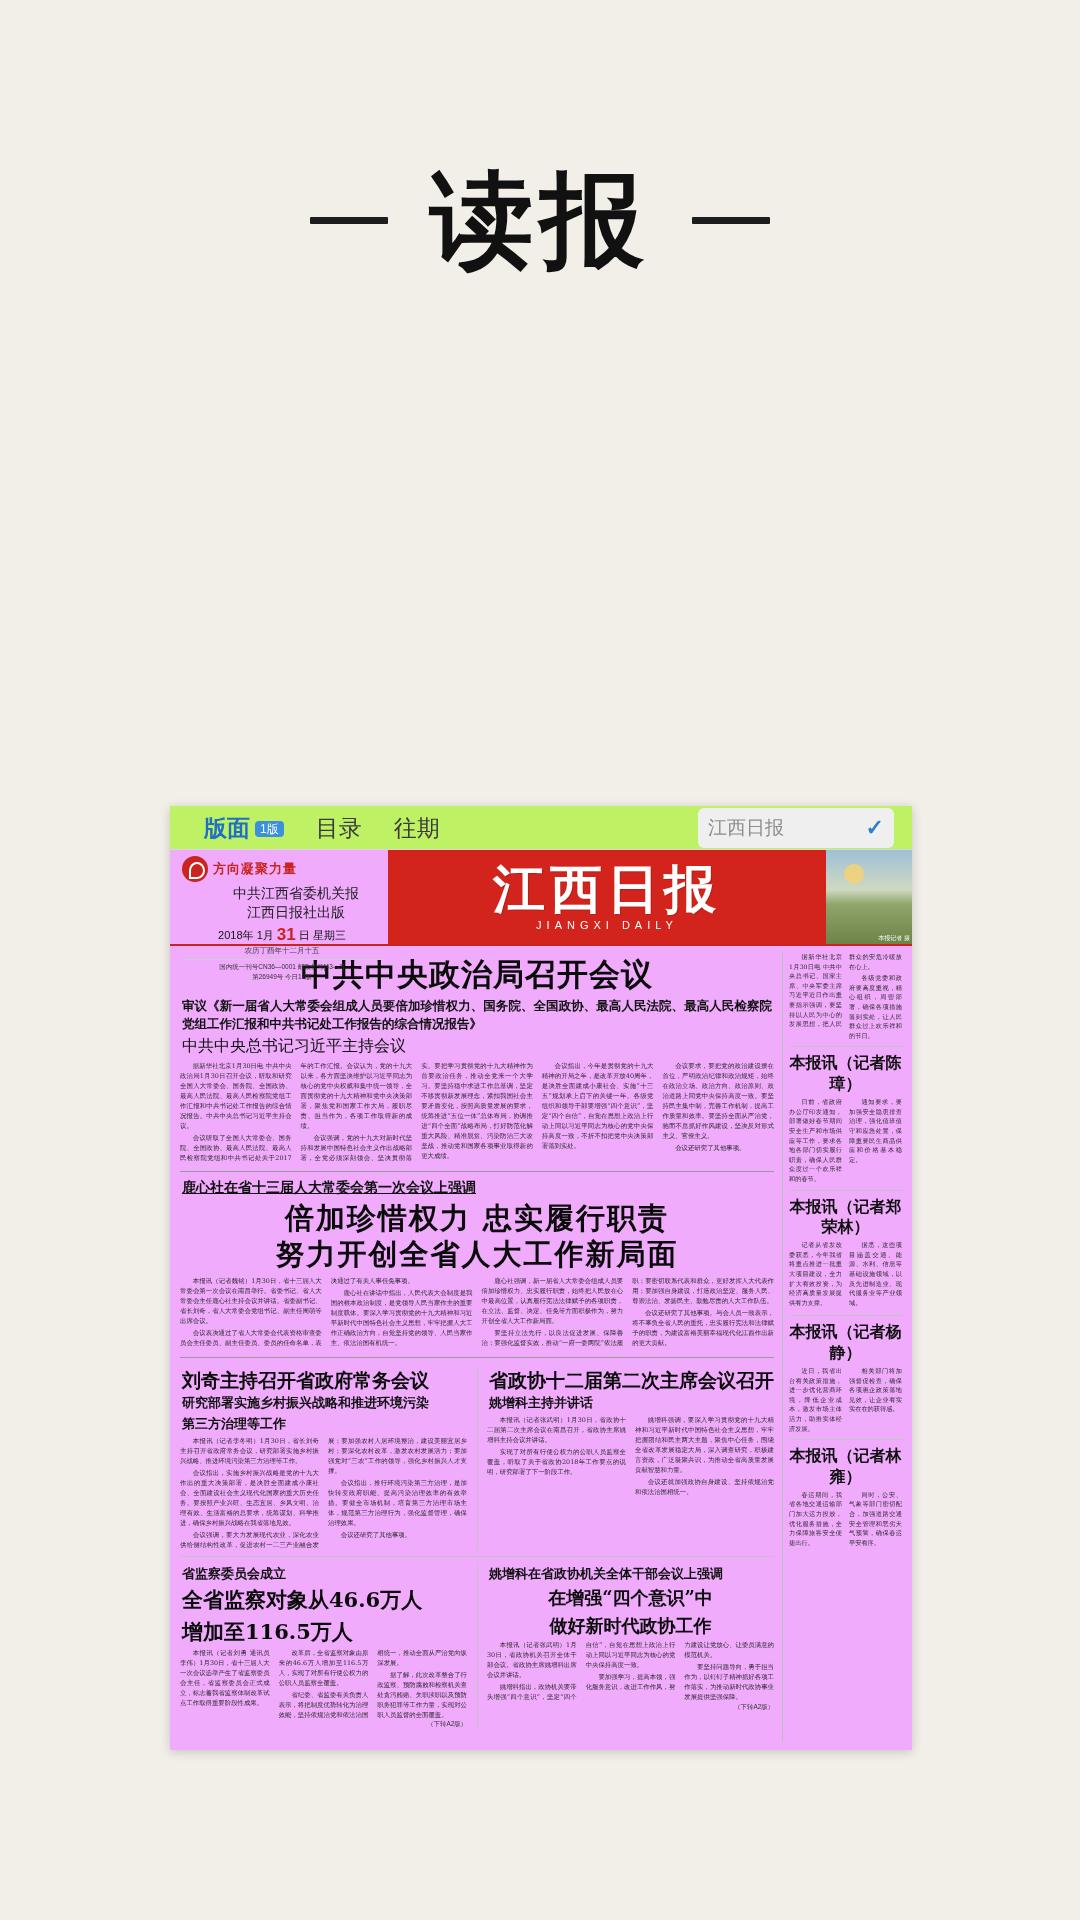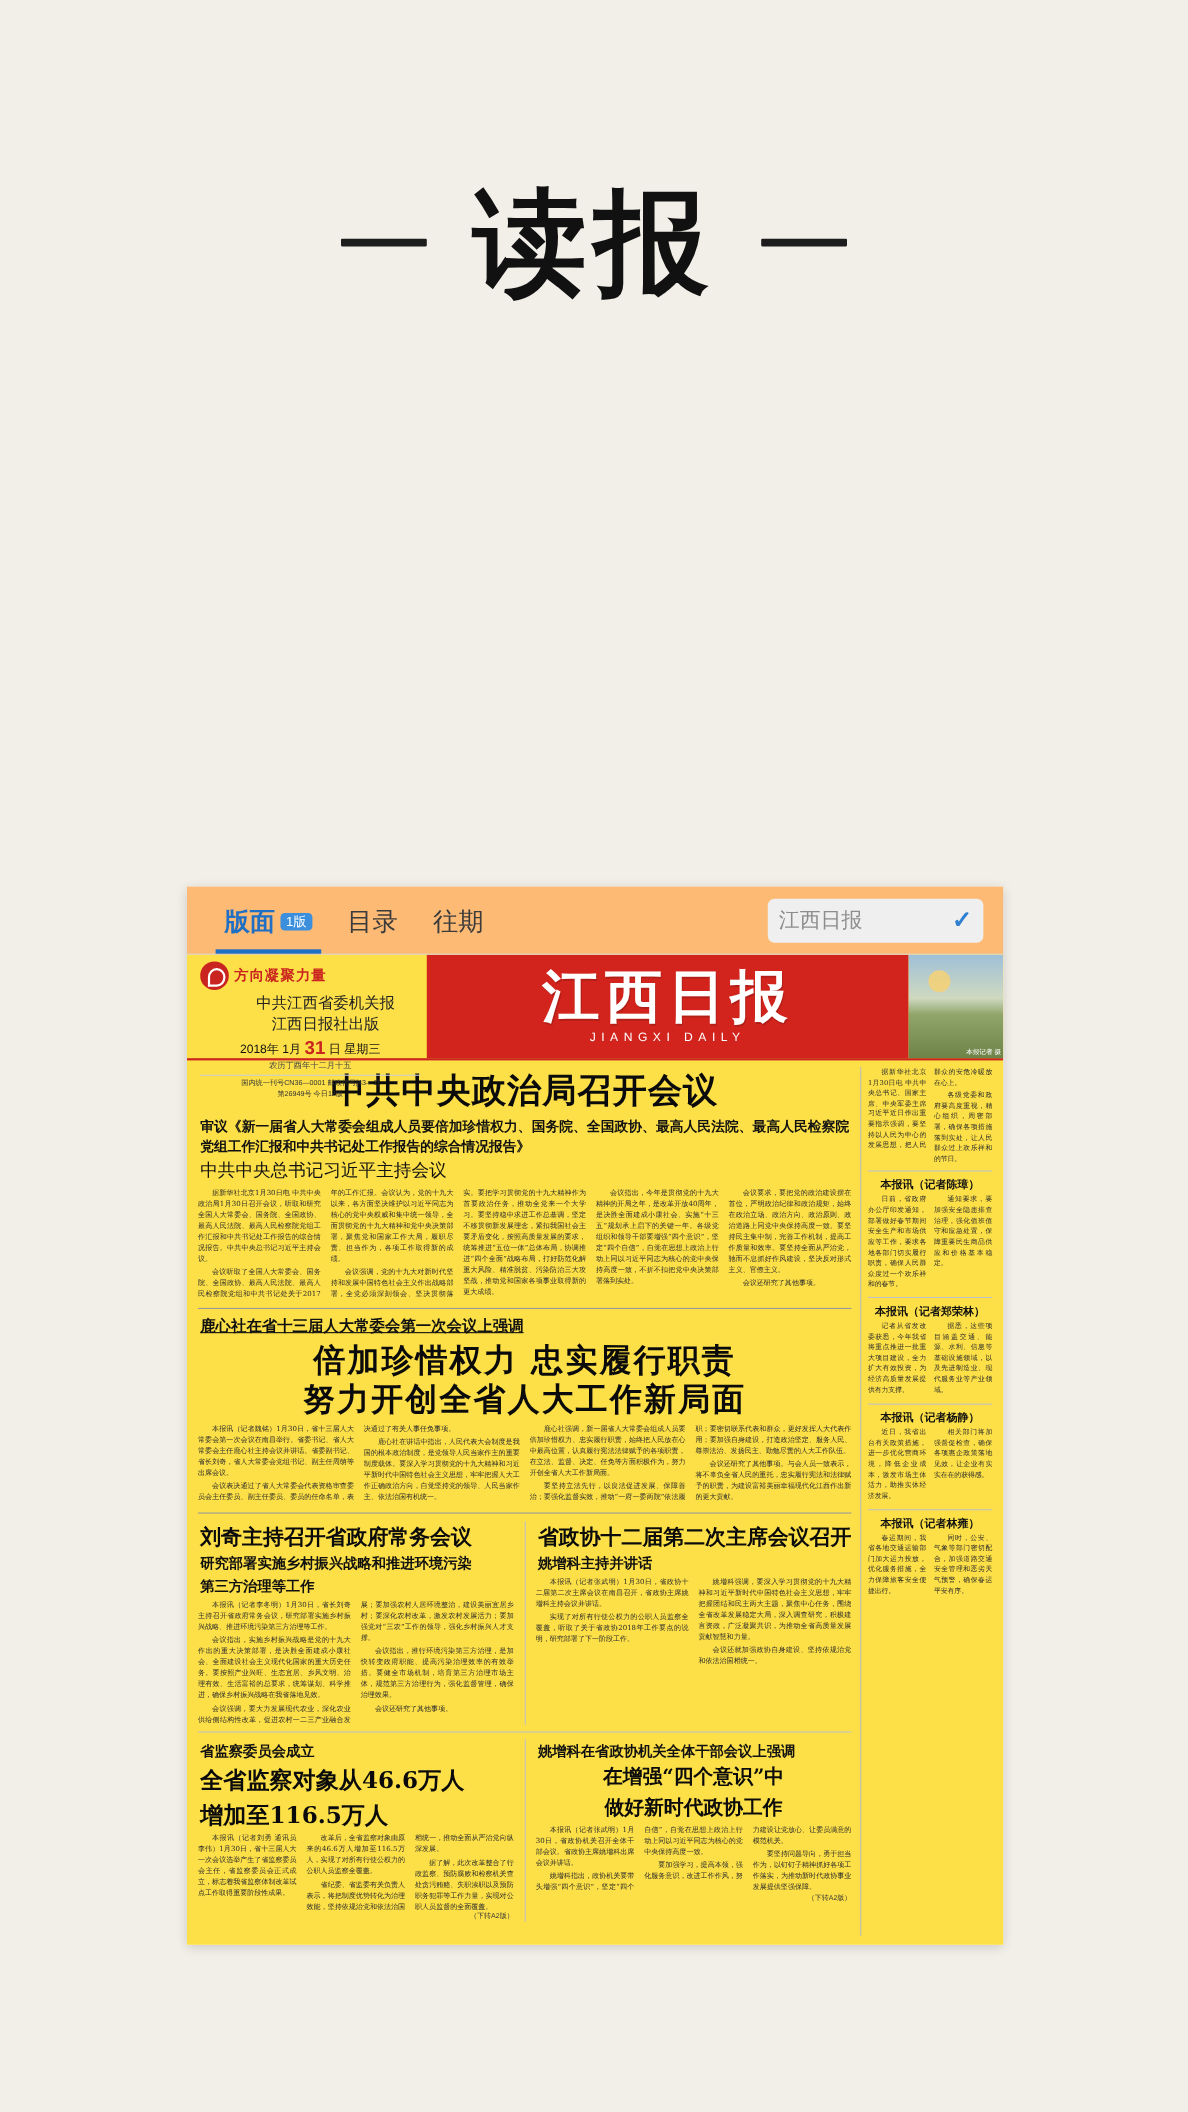--- a/index.html
+++ b/index.html
@@ -52,25 +52,25 @@
     left: 170px;
     top: 806px;
     width: 742px;
     background: #ffffff;
     box-shadow: 0 2px 10px rgba(0,0,0,0.18);
   }
 
   
   .tabbar {
     position: relative;
-    height: 62px;
+    height: 44px;
     display: flex;
     align-items: center;
     padding: 0 18px;
-    background: #fdba74;
+    background: #bef264;
     border-bottom: 1px solid #d8d8d8;
     box-sizing: border-box;
   }
   .tab {
     position: relative;
     font-size: 23px;
     color: #3b3b3b;
     padding: 0 16px;
     line-height: 60px;
     white-space: nowrap;
@@ -120,21 +120,21 @@
     color: #2f7fd0;
     font-size: 22px;
     font-weight: bold;
   }
 
   
   .paper {
     position: relative;
     width: 742px;
     height: 900px;
-    background: #fde047;
+    background: #f0abfc;
     overflow: hidden;
     padding: 0;
   }
 
   
   .masthead {
     display: flex;
     height: 96px;
     border-bottom: 2px solid #c9241f;
     box-sizing: border-box;
@@ -371,21 +371,21 @@
     text-align: justify;
     color: #2a2a2a;
     font-family: "DejaVu Serif", "Liberation Serif", serif;
     word-break: break-all;
     column-count: 2;
     column-gap: 7px;
   }
   .side-text p { margin: 0 0 2px; text-indent: 2em; }
   .side-head {
     font-family: "DejaVu Serif", "Liberation Serif", serif;
-    font-size: 10px;
+    font-size: 16px;
     font-weight: bold;
     color: #111;
     margin: 3px 0 2px;
     text-align: center;
     line-height: 1.3;
   }
 
   .two-pane {
     display: flex;
     gap: 10px;

